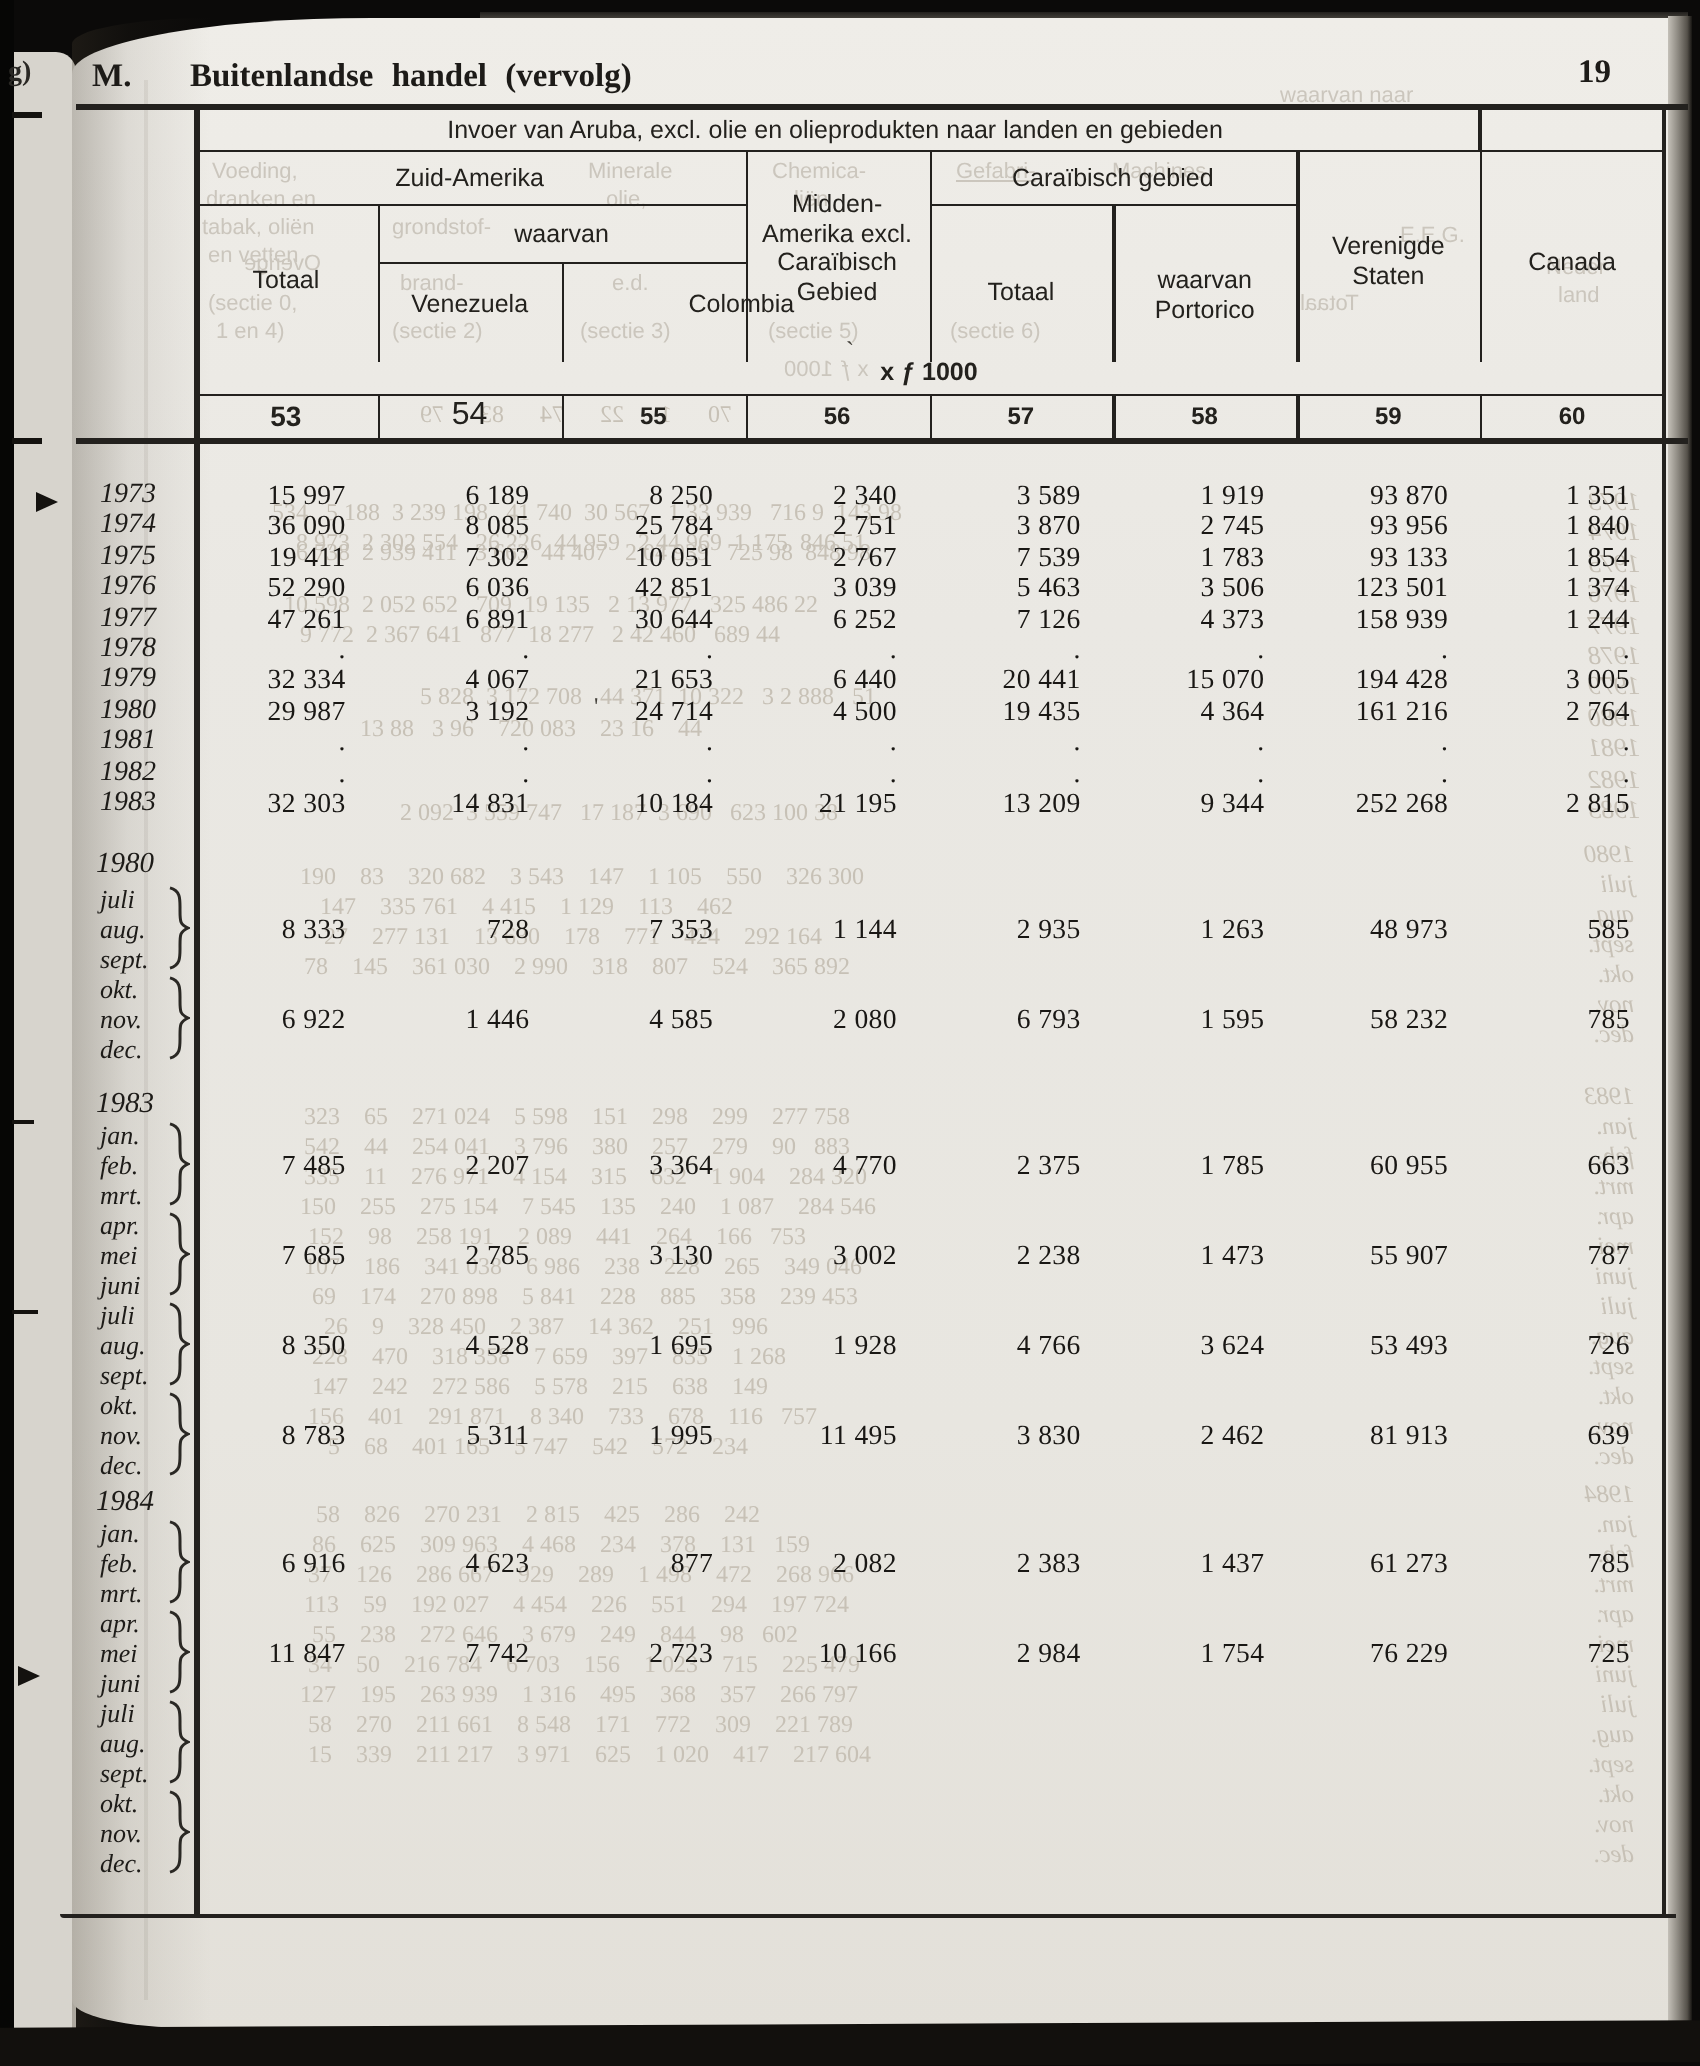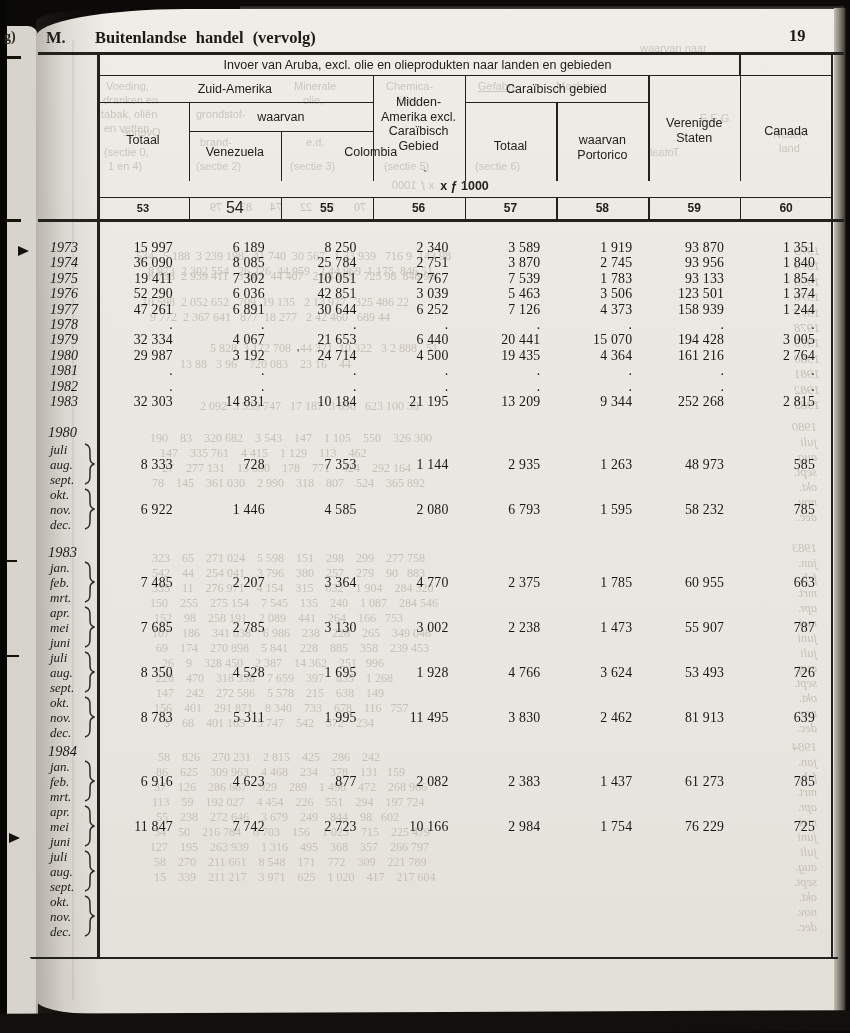--- a/index.html
+++ b/index.html
@@ -225,21 +225,21 @@
 Gebied</div>
   <div class="hdr" style="left:464.5px;top:139px;width:91.9px;">Totaal</div>
   <div class="hdr" style="left:556.4px;top:133px;width:91.9px;">waarvan
 Portorico</div>
   <div class="hdr" style="left:648.25px;top:116px;width:91.9px;">Verenigde
 Staten</div>
   <div class="hdr" style="left:740.1px;top:124px;width:91.9px;">Canada</div>
   <div class="hdr" style="left:97px;top:179px;width:735px;font-weight:bold;">x  ƒ 1000</div>
 
   <div style="position:absolute;left:97px;top:201px;width:735px;display:flex;">
-    <span class="hdr" style="position:static;width:91.875px;font-weight:bold;font-size:11px;">53</span>
+    <span class="hdr" style="position:static;width:91.875px;font-weight:bold;font-size:14px;">53</span>
     <span class="hdr" style="position:static;width:91.875px;font-weight:normal;font-size:16px;">54</span>
     <span class="hdr" style="position:static;width:91.875px;font-weight:bold;font-size:12px;">55</span>
     <span class="hdr" style="position:static;width:91.875px;font-weight:bold;font-size:12px;">56</span>
     <span class="hdr" style="position:static;width:91.875px;font-weight:bold;font-size:12px;">57</span>
     <span class="hdr" style="position:static;width:91.875px;font-weight:bold;font-size:12px;">58</span>
     <span class="hdr" style="position:static;width:91.875px;font-weight:bold;font-size:12px;">59</span>
     <span class="hdr" style="position:static;width:91.875px;font-weight:bold;font-size:12px;">60</span>
   </div>
 
   <div id="table-body">

